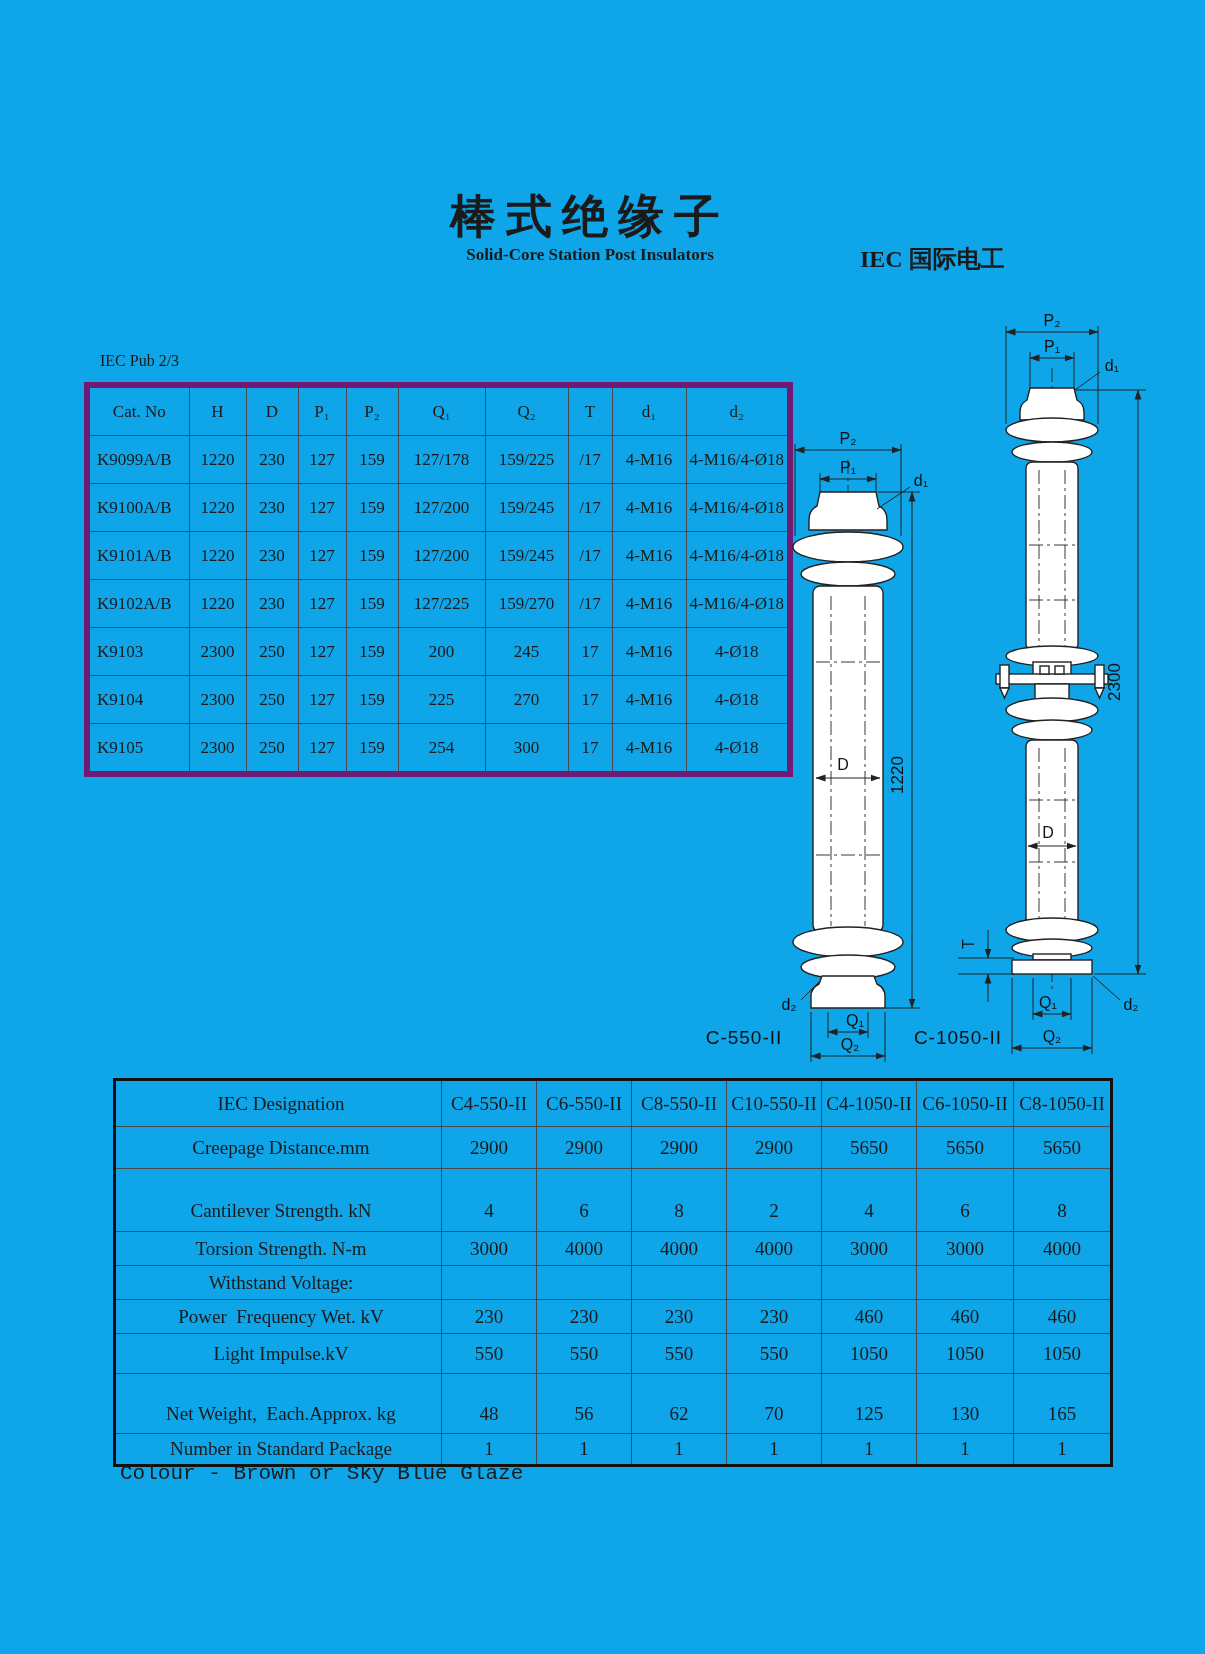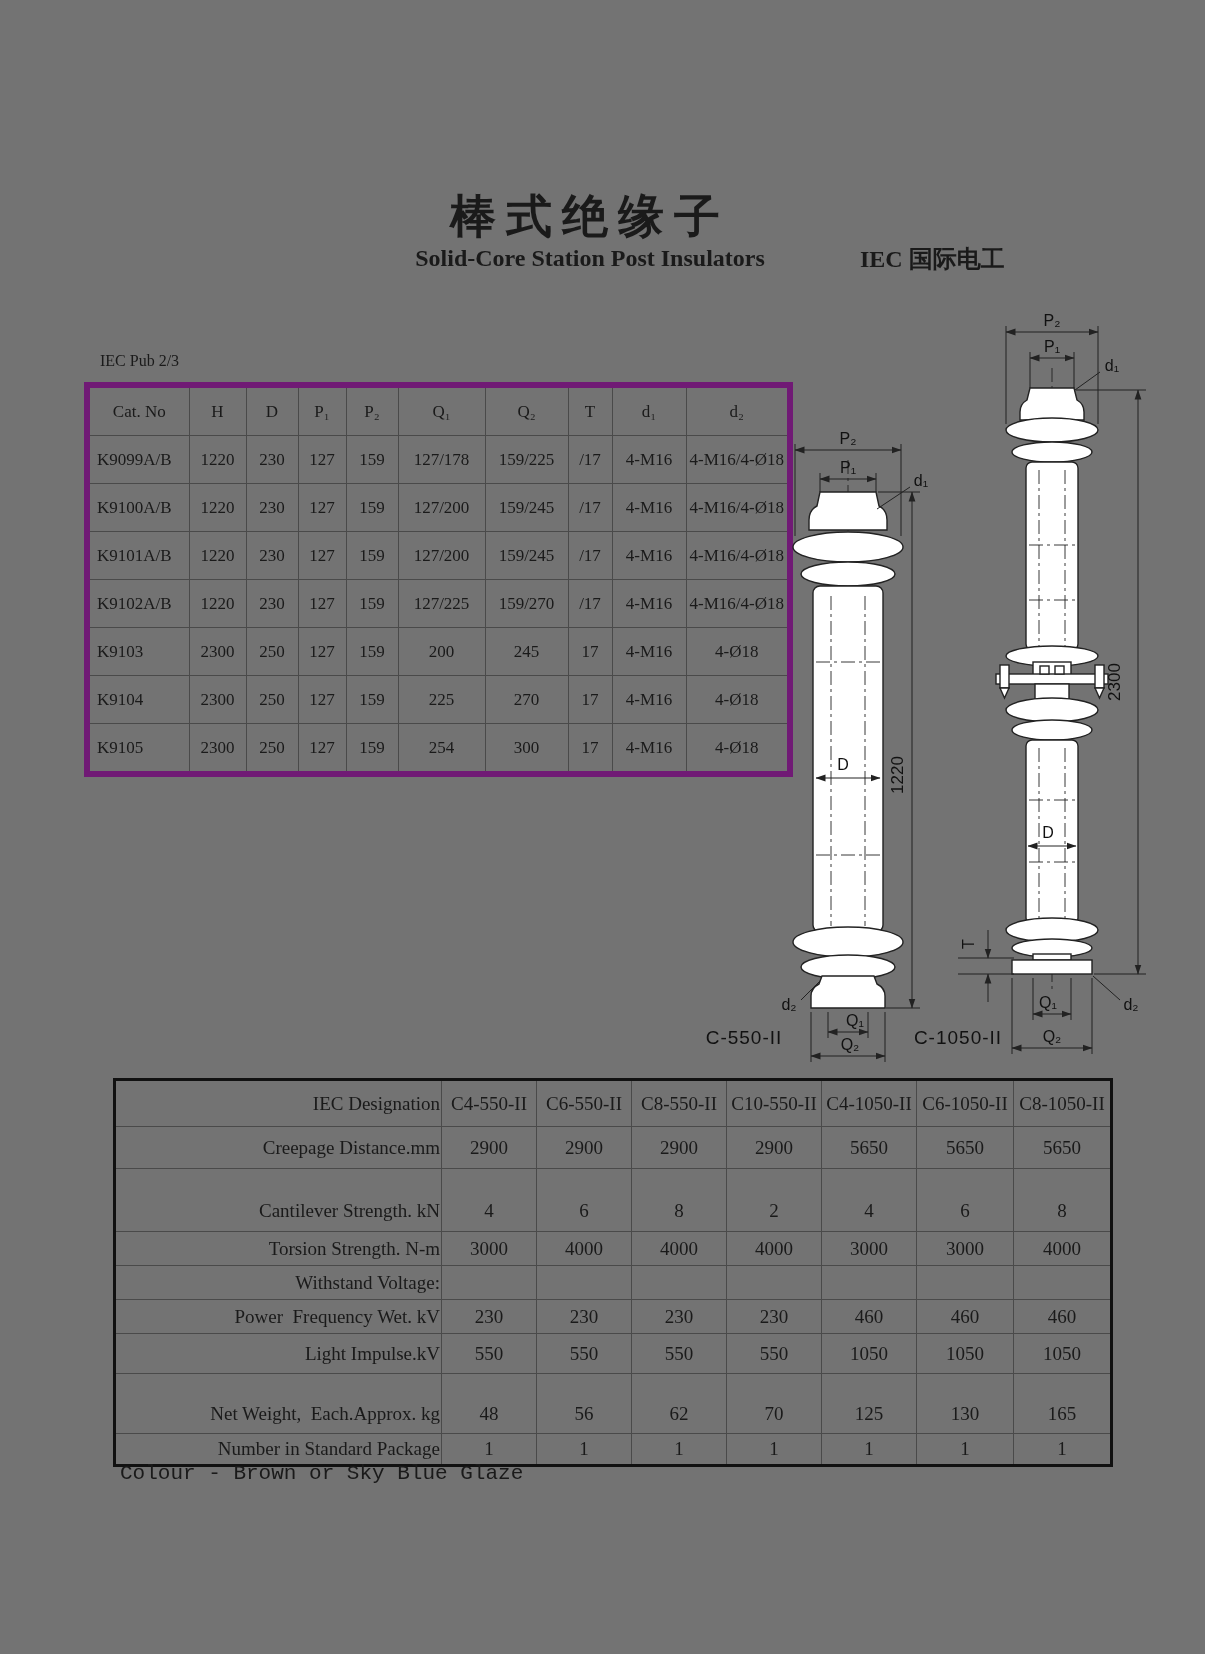--- a/index.html
+++ b/index.html
@@ -1,44 +1,44 @@
 <!DOCTYPE html>
 <html><head>
 <meta charset="utf-8">
 <style>
   html,body{margin:0;padding:0;background:#888;}
-  .page{position:relative;width:1205px;height:1654px;background:#737373;margin:0 auto;
+  .page{position:relative;width:1205px;height:1654px;background:#0ea5e9;margin:0 auto;
         overflow:hidden;color:#1a1a1a;}
 
   
   .title-block{position:absolute;left:385px;top:192px;width:410px;text-align:center;}
   .title-cn{font-family:"Liberation Serif","DejaVu Serif",serif;font-weight:bold;
             font-size:46px;letter-spacing:10px;line-height:1.1;white-space:nowrap;}
   .title-en{font-family:"Liberation Serif","DejaVu Serif",serif;font-weight:bold;
-            font-size:24px;margin-top:2px;white-space:nowrap;}
+            font-size:17px;margin-top:2px;white-space:nowrap;}
   .iec-right{position:absolute;left:860px;top:243px;font-family:"Liberation Serif","DejaVu Serif",serif;
              font-size:24px;font-weight:bold;white-space:nowrap;}
   .pub-label{position:absolute;left:100px;top:352px;font-family:"Liberation Serif","DejaVu Serif",serif;
              font-size:16px;}
 
   
   table{border-collapse:collapse;table-layout:fixed;}
   .t1{position:absolute;left:84px;top:382px;width:703px;
       font-family:"Liberation Serif","DejaVu Serif",serif;font-size:17px;
       border:6px solid #701a75;}
   .t1 td{border:1px solid #4a4a4a;text-align:center;height:47px;padding:0 1px;overflow:hidden;}
   .t1 thead td{height:47px;}
   .t1 tbody td:first-child{text-align:left;padding-left:7px;}
 
   
   .t2{position:absolute;left:113px;top:1078px;width:997px;
       font-family:"Liberation Serif","DejaVu Serif",serif;font-size:19px;
       border:3px solid #111;}
   .t2 td{border:1px solid #4a4a4a;text-align:center;padding:0 1px;white-space:pre;overflow:hidden;}
-  .t2 td:first-child{text-align:right;padding-left:6px;}
+  .t2 td:first-child{text-align:center;padding-left:6px;}
   .t2 tr:nth-child(1) td{height:45px;}
   .t2 tr:nth-child(2) td{height:41px;}
   .t2 tr:nth-child(3) td{height:53px;vertical-align:bottom;padding-bottom:9px;}
   .t2 tr:nth-child(4) td{height:33px;}
   .t2 tr:nth-child(5) td{height:33px;}
   .t2 tr:nth-child(6) td{height:33px;}
   .t2 tr:nth-child(7) td{height:39px;}
   .t2 tr:nth-child(8) td{height:51px;vertical-align:bottom;padding-bottom:8px;}
   .t2 tr:nth-child(9) td{height:30px;}
 

